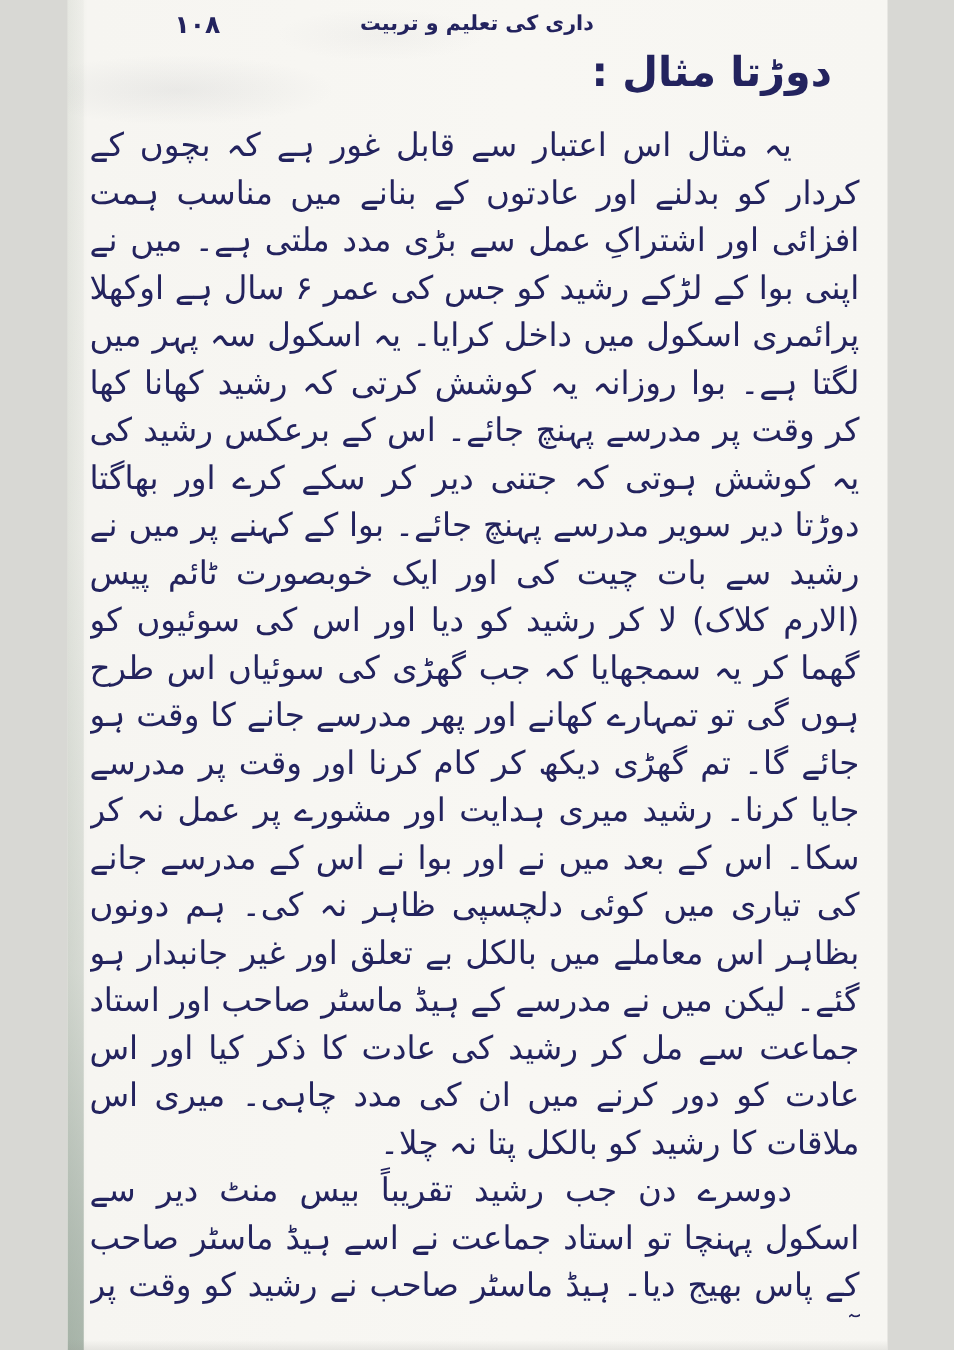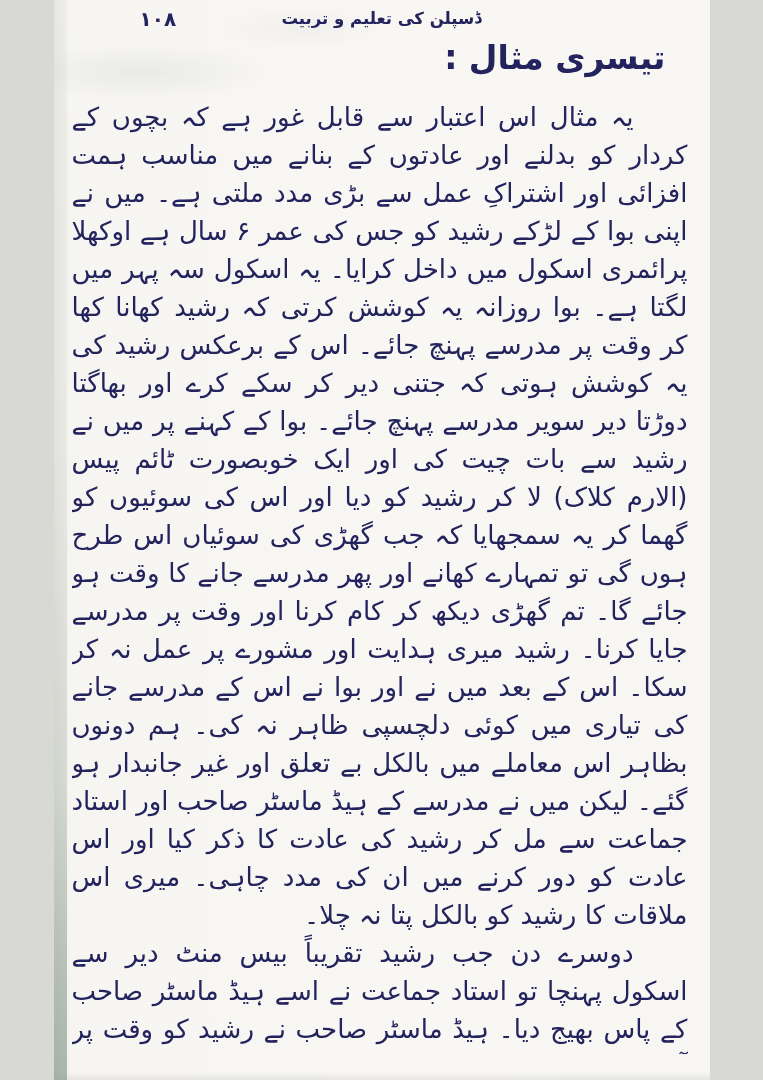--- a/index.html
+++ b/index.html
@@ -81,22 +81,22 @@
 </head>
 <body>
 
 <div class="page">
 
   <div class="scan-edge"></div>
   <div class="scan-edge-bottom"></div>
 
   <div class="page-number">۱۰۸</div>
 
-  <div class="book-title">ڈسپلن کی تعلیم و تربیت</div>
+  <div class="book-title">داری کی تعلیم و تربیت</div>
 
-  <h1 class="section-heading">تیسری مثال :</h1>
+  <h1 class="section-heading">دوڑتا مثال :</h1>
 
   <main class="body-text">
     <p>یہ مثال اس اعتبار سے قابل غور ہے کہ بچوں کے کردار کو بدلنے اور عادتوں کے بنانے میں مناسب ہمت افزائی اور اشتراکِ عمل سے بڑی مدد ملتی ہے۔ میں نے اپنی بوا کے لڑکے رشید کو جس کی عمر ۶ سال ہے اوکھلا پرائمری اسکول میں داخل کرایا۔ یہ اسکول سہ پہر میں لگتا ہے۔ بوا روزانہ یہ کوشش کرتی کہ رشید کھانا کھا کر وقت پر مدرسے پہنچ جائے۔ اس کے برعکس رشید کی یہ کوشش ہوتی کہ جتنی دیر کر سکے کرے اور بھاگتا دوڑتا دیر سویر مدرسے پہنچ جائے۔ بوا کے کہنے پر میں نے رشید سے بات چیت کی اور ایک خوبصورت ٹائم پیس (الارم کلاک) لا کر رشید کو دیا اور اس کی سوئیوں کو گھما کر یہ سمجھایا کہ جب گھڑی کی سوئیاں اس طرح ہوں گی تو تمہارے کھانے اور پھر مدرسے جانے کا وقت ہو جائے گا۔ تم گھڑی دیکھ کر کام کرنا اور وقت پر مدرسے جایا کرنا۔ رشید میری ہدایت اور مشورے پر عمل نہ کر سکا۔ اس کے بعد میں نے اور بوا نے اس کے مدرسے جانے کی تیاری میں کوئی دلچسپی ظاہر نہ کی۔ ہم دونوں بظاہر اس معاملے میں بالکل بے تعلق اور غیر جانبدار ہو گئے۔ لیکن میں نے مدرسے کے ہیڈ ماسٹر صاحب اور استاد جماعت سے مل کر رشید کی عادت کا ذکر کیا اور اس عادت کو دور کرنے میں ان کی مدد چاہی۔ میری اس ملاقات کا رشید کو بالکل پتا نہ چلا۔</p>
     <p>دوسرے دن جب رشید تقریباً بیس منٹ دیر سے اسکول پہنچا تو استاد جماعت نے اسے ہیڈ ماسٹر صاحب کے پاس بھیج دیا۔ ہیڈ ماسٹر صاحب نے رشید کو وقت پر آنے کی تاکید کی اور ایک بند لفافہ رشید کے ہاتھ میرے پاس بھیجا۔ رشید نے وہ لفافہ مجھے لا کر دیا۔ میں نے اس کی موجودگی ہی میں ہیڈ ماسٹر صاحب کا خط پڑھ کر رشید سے کہا کہ تمہارے دیر سے اسکول پہنچنے کی شکایت کی گئی ہے۔ اب بتائیے میں کیا جواب دوں اور کیا کروں! تم مدرسے وقت پر جاتے تو مجھے یہ خط نہ ملتا۔ افسوس ہے میاں رشید تم اچھے بچے ہو۔ ٹائم پیس تمہارے پاس ہے۔ اس کو استعمال کرو اور مدرسے وقت پر پہنچنے کی کوشش کیا کرو۔ ہماری در پردہ محبت اور لاپروائی کارگر ثابت ہوئی۔ رشید نے اپنی عادت بدلنا شروع کی۔ اس موقع پر یہ کہنا مناسب معلوم ہوتا ہے کہ والدین کو اپنی بے تعلقی اور غیر جانبداری کا اظہار کرتے وقت یہ ضرور سوچ لینا چاہیے کہ وہ واقعی بے تعلق اور غیر جانب دار رہ سکیں گے یا نہیں۔ محض کہنے سے اور ظاہر داری سے بات نہیں بنتی۔ بچوں میں والدین کی نیت سمجھنے کی زبردست صلاحیت ہوتی ہے۔ وہ جانتے ہیں کہ</p>
   </main>
 
 </div>
 
 </body></html>

